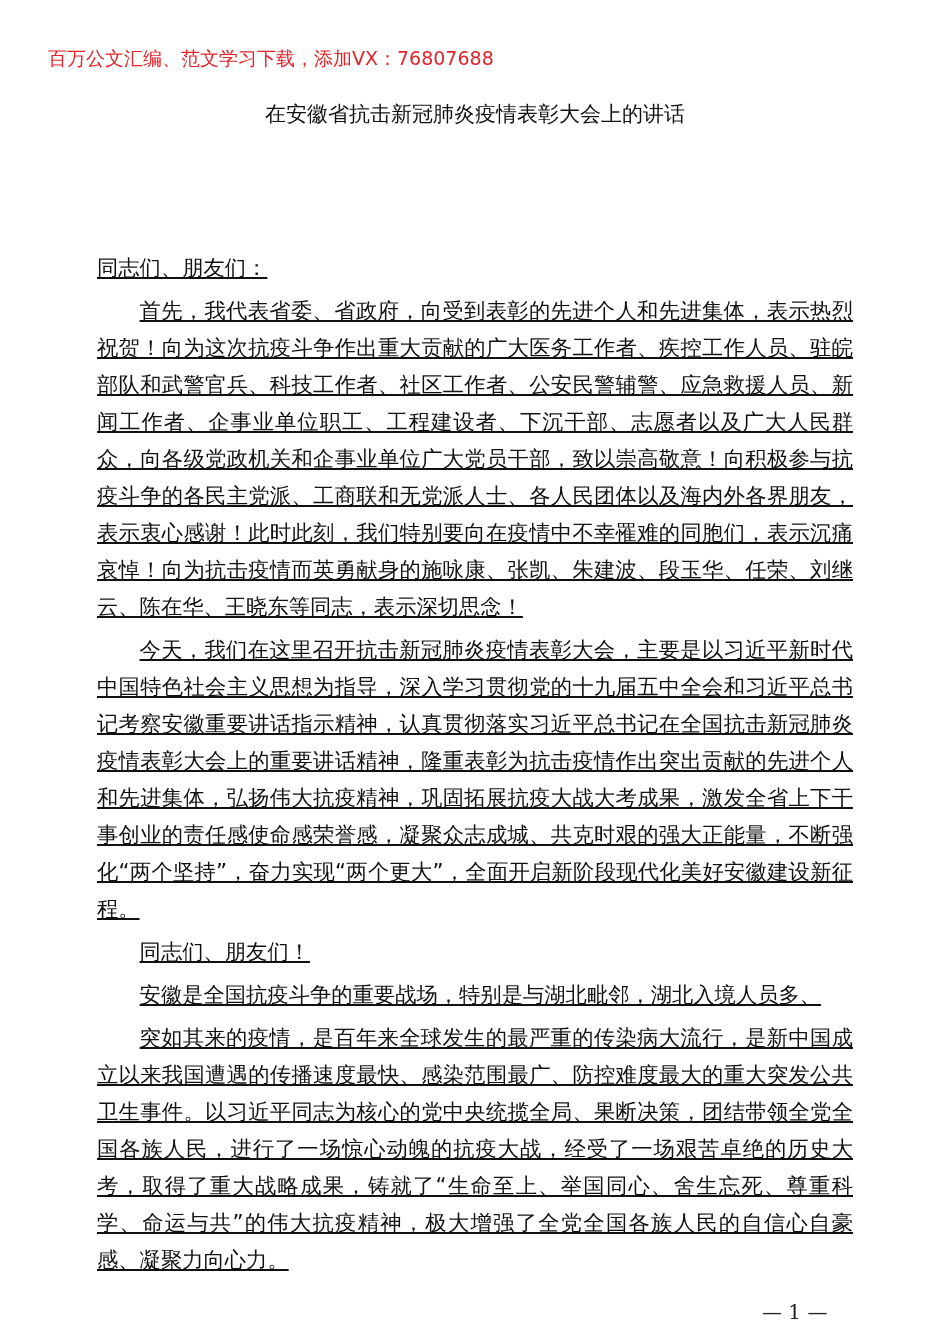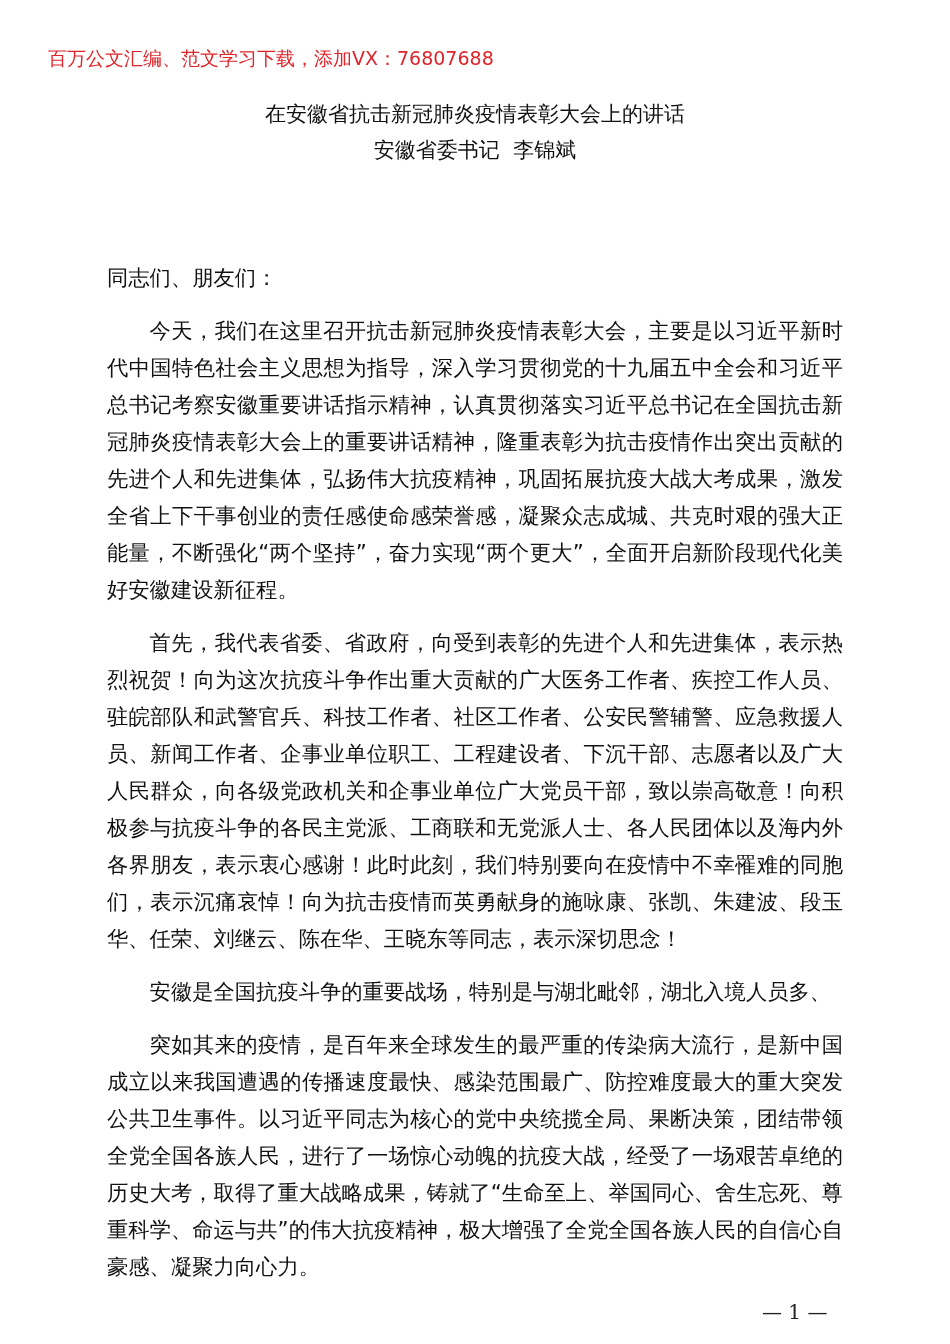--- a/index.html
+++ b/index.html
@@ -39,22 +39,23 @@
     .body-text {
       position: absolute;
       top: 243px;
       left: 91px;
       width: 768px;
       font-size: 21.3px;
       line-height: 37px;
       text-align: justify;
     }
     .body-text p {
-      margin: 16px;
+      margin: 6px;
       text-indent: 2em;
+      text-decoration: underline;
     }
     .body-text p.salutation {
       text-indent: 0;
     }
     .page-number {
       position: absolute;
       top: 1300px;
       left: 762px;
       font-family: "DejaVu Serif", "Liberation Serif", serif;
       font-size: 20px;
@@ -62,24 +63,24 @@
       white-space: nowrap;
     }
   </style>
 </head>
 <body>
 
 <div class="watermark">百万公文汇编、范文学习下载，添加VX：76807688</div>
 
 <div class="title-block">
   <div>在安徽省抗击新冠肺炎疫情表彰大会上的讲话</div>
-  <div style="white-space: pre;">安徽省委书记  李锦斌</div>
 </div>
 
 <div class="body-text">
   <p class="salutation">同志们、朋友们：</p>
+  <p>首先，我代表省委、省政府，向受到表彰的先进个人和先进集体，表示热烈祝贺！向为这次抗疫斗争作出重大贡献的广大医务工作者、疾控工作人员、驻皖部队和武警官兵、科技工作者、社区工作者、公安民警辅警、应急救援人员、新闻工作者、企事业单位职工、工程建设者、下沉干部、志愿者以及广大人民群众，向各级党政机关和企事业单位广大党员干部，致以崇高敬意！向积极参与抗疫斗争的各民主党派、工商联和无党派人士、各人民团体以及海内外各界朋友，表示衷心感谢！此时此刻，我们特别要向在疫情中不幸罹难的同胞们，表示沉痛哀悼！向为抗击疫情而英勇献身的施咏康、张凯、朱建波、段玉华、任荣、刘继云、陈在华、王晓东等同志，表示深切思念！</p>
   <p>今天，我们在这里召开抗击新冠肺炎疫情表彰大会，主要是以习近平新时代中国特色社会主义思想为指导，深入学习贯彻党的十九届五中全会和习近平总书记考察安徽重要讲话指示精神，认真贯彻落实习近平总书记在全国抗击新冠肺炎疫情表彰大会上的重要讲话精神，隆重表彰为抗击疫情作出突出贡献的先进个人和先进集体，弘扬伟大抗疫精神，巩固拓展抗疫大战大考成果，激发全省上下干事创业的责任感使命感荣誉感，凝聚众志成城、共克时艰的强大正能量，不断强化“两个坚持”，奋力实现“两个更大”，全面开启新阶段现代化美好安徽建设新征程。</p>
-  <p>首先，我代表省委、省政府，向受到表彰的先进个人和先进集体，表示热烈祝贺！向为这次抗疫斗争作出重大贡献的广大医务工作者、疾控工作人员、驻皖部队和武警官兵、科技工作者、社区工作者、公安民警辅警、应急救援人员、新闻工作者、企事业单位职工、工程建设者、下沉干部、志愿者以及广大人民群众，向各级党政机关和企事业单位广大党员干部，致以崇高敬意！向积极参与抗疫斗争的各民主党派、工商联和无党派人士、各人民团体以及海内外各界朋友，表示衷心感谢！此时此刻，我们特别要向在疫情中不幸罹难的同胞们，表示沉痛哀悼！向为抗击疫情而英勇献身的施咏康、张凯、朱建波、段玉华、任荣、刘继云、陈在华、王晓东等同志，表示深切思念！</p>
+  <p>同志们、朋友们！</p>
   <p>安徽是全国抗疫斗争的重要战场，特别是与湖北毗邻，湖北入境人员多、</p>
   <p>突如其来的疫情，是百年来全球发生的最严重的传染病大流行，是新中国成立以来我国遭遇的传播速度最快、感染范围最广、防控难度最大的重大突发公共卫生事件。以习近平同志为核心的党中央统揽全局、果断决策，团结带领全党全国各族人民，进行了一场惊心动魄的抗疫大战，经受了一场艰苦卓绝的历史大考，取得了重大战略成果，铸就了“生命至上、举国同心、舍生忘死、尊重科学、命运与共”的伟大抗疫精神，极大增强了全党全国各族人民的自信心自豪感、凝聚力向心力。</p>
 </div>
 
 <div class="page-number">— 1 —</div>
 
 </body></html>

